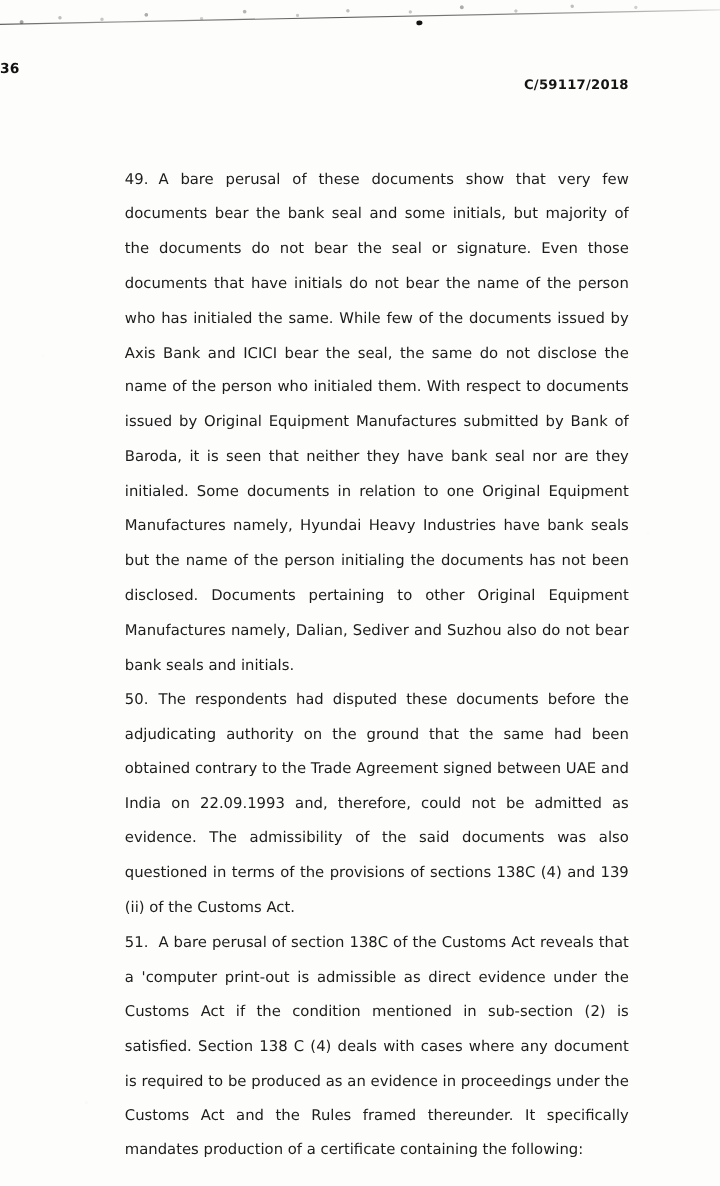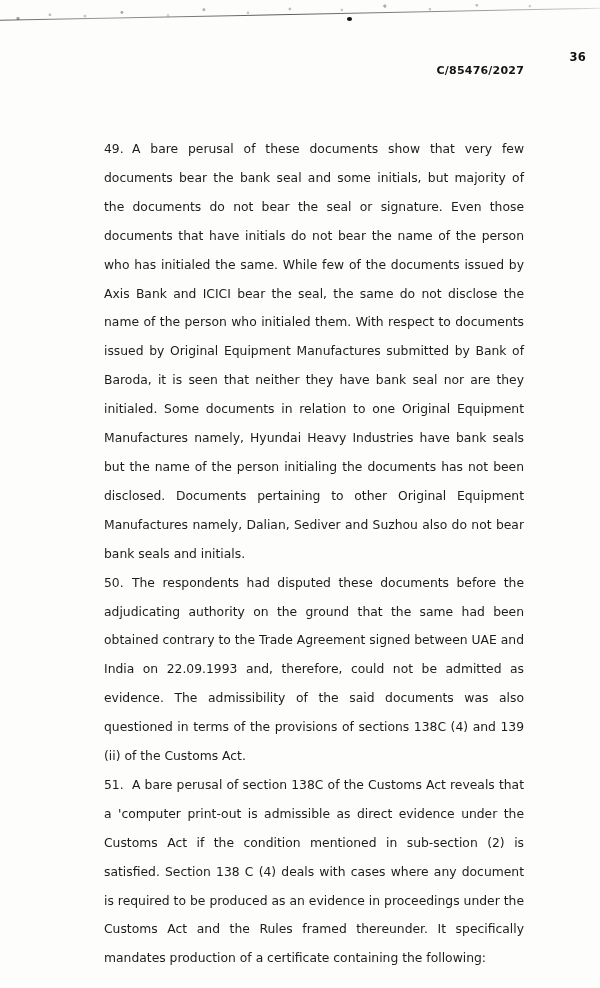--- a/index.html
+++ b/index.html
@@ -96,21 +96,21 @@
     left: 0;
     top: 50px;
     width: 600px;
     height: 32px;
   }
   #page-number {
     position: absolute;
     left: 0;
     top: 0;
     width: 586px;
-    text-align: right;
+    text-align: left;
     font-family: "DejaVu Sans", sans-serif;
     font-size: 11.5px;
     font-weight: 700;
     letter-spacing: .2px;
     color: #121212;
   }
   #case-number {
     position: absolute;
     right: 76px;
     top: 14px;
@@ -155,21 +155,21 @@
   <div id="grain"></div>
 
   <div id="edge-artifact">
     <div class="speckles"></div>
     <div class="line"></div>
     <div class="blot"></div>
   </div>
 
   <div id="header">
     <div id="page-number">36</div>
-    <div id="case-number">C/85476/2027</div>
+    <div id="case-number">C/59117/2018</div>
   </div>
 
   <div id="body-text">
 
     <p class="para"><span class="num">49.</span><span>A bare perusal of these documents show that very few documents bear the bank seal and some initials, but majority of the documents do not bear the seal or signature. Even those documents that have initials do not bear the name of the person who has initialed the same. While few of the documents issued by Axis Bank and ICICI bear the seal, the same do not disclose the name of the person who initialed them. With respect to documents issued by Original Equipment Manufactures submitted by Bank of Baroda, it is seen that neither they have bank seal nor are they initialed. Some documents in relation to one Original Equipment Manufactures namely, Hyundai Heavy Industries have bank seals but the name of the person initialing the documents has not been disclosed. Documents pertaining to other Original Equipment Manufactures namely, Dalian, Sediver and Suzhou also do not bear bank seals and initials.</span></p>
 
     <p class="para"><span class="num">50.</span><span>The respondents had disputed these documents before the adjudicating authority on the ground that the same had been obtained contrary to the Trade Agreement signed between UAE and India on 22.09.1993 and, therefore, could not be admitted as evidence. The admissibility of the said documents was also questioned in terms of the provisions of sections 138C (4) and 139 (ii) of the Customs Act.</span></p>
 
     <p class="para"><span class="num">51.</span><span>A bare perusal of section 138C of the Customs Act reveals that a 'computer print-out is admissible as direct evidence under the Customs Act if the condition mentioned in sub-section (2) is satisfied. Section 138 C (4) deals with cases where any document is required to be produced as an evidence in proceedings under the Customs Act and the Rules framed thereunder. It specifically mandates production of a certificate containing the following:</span></p>
 

